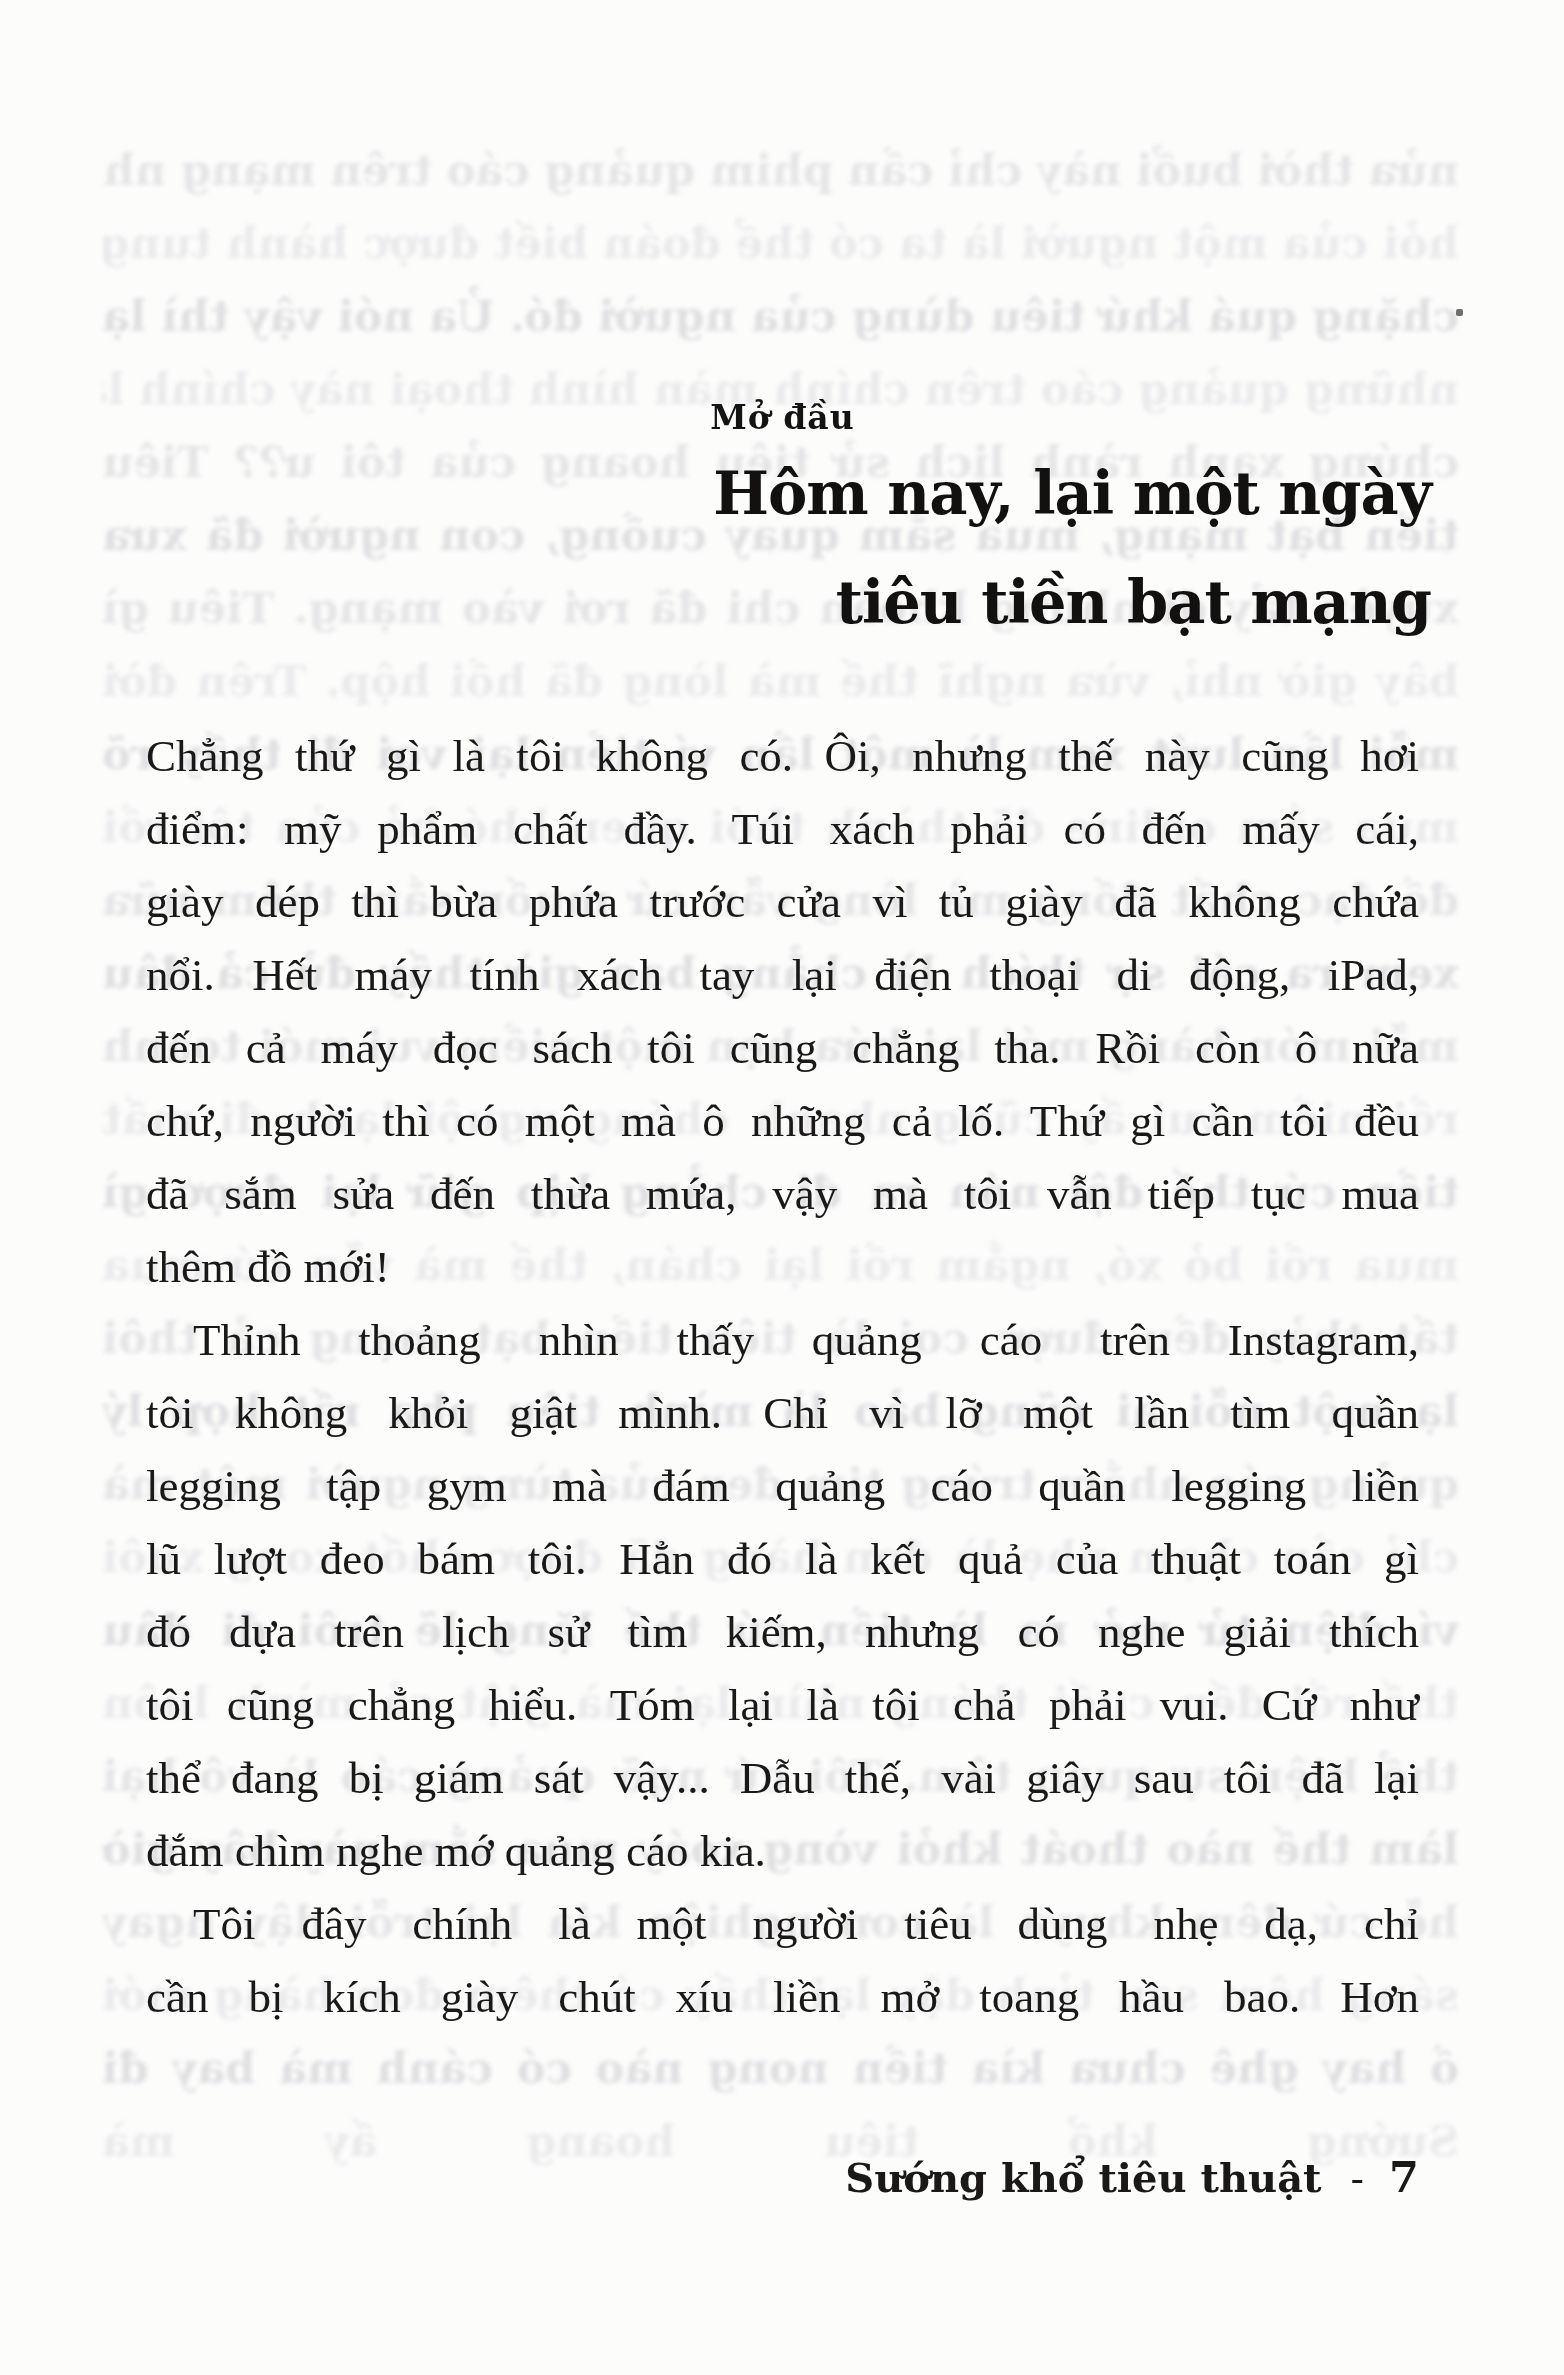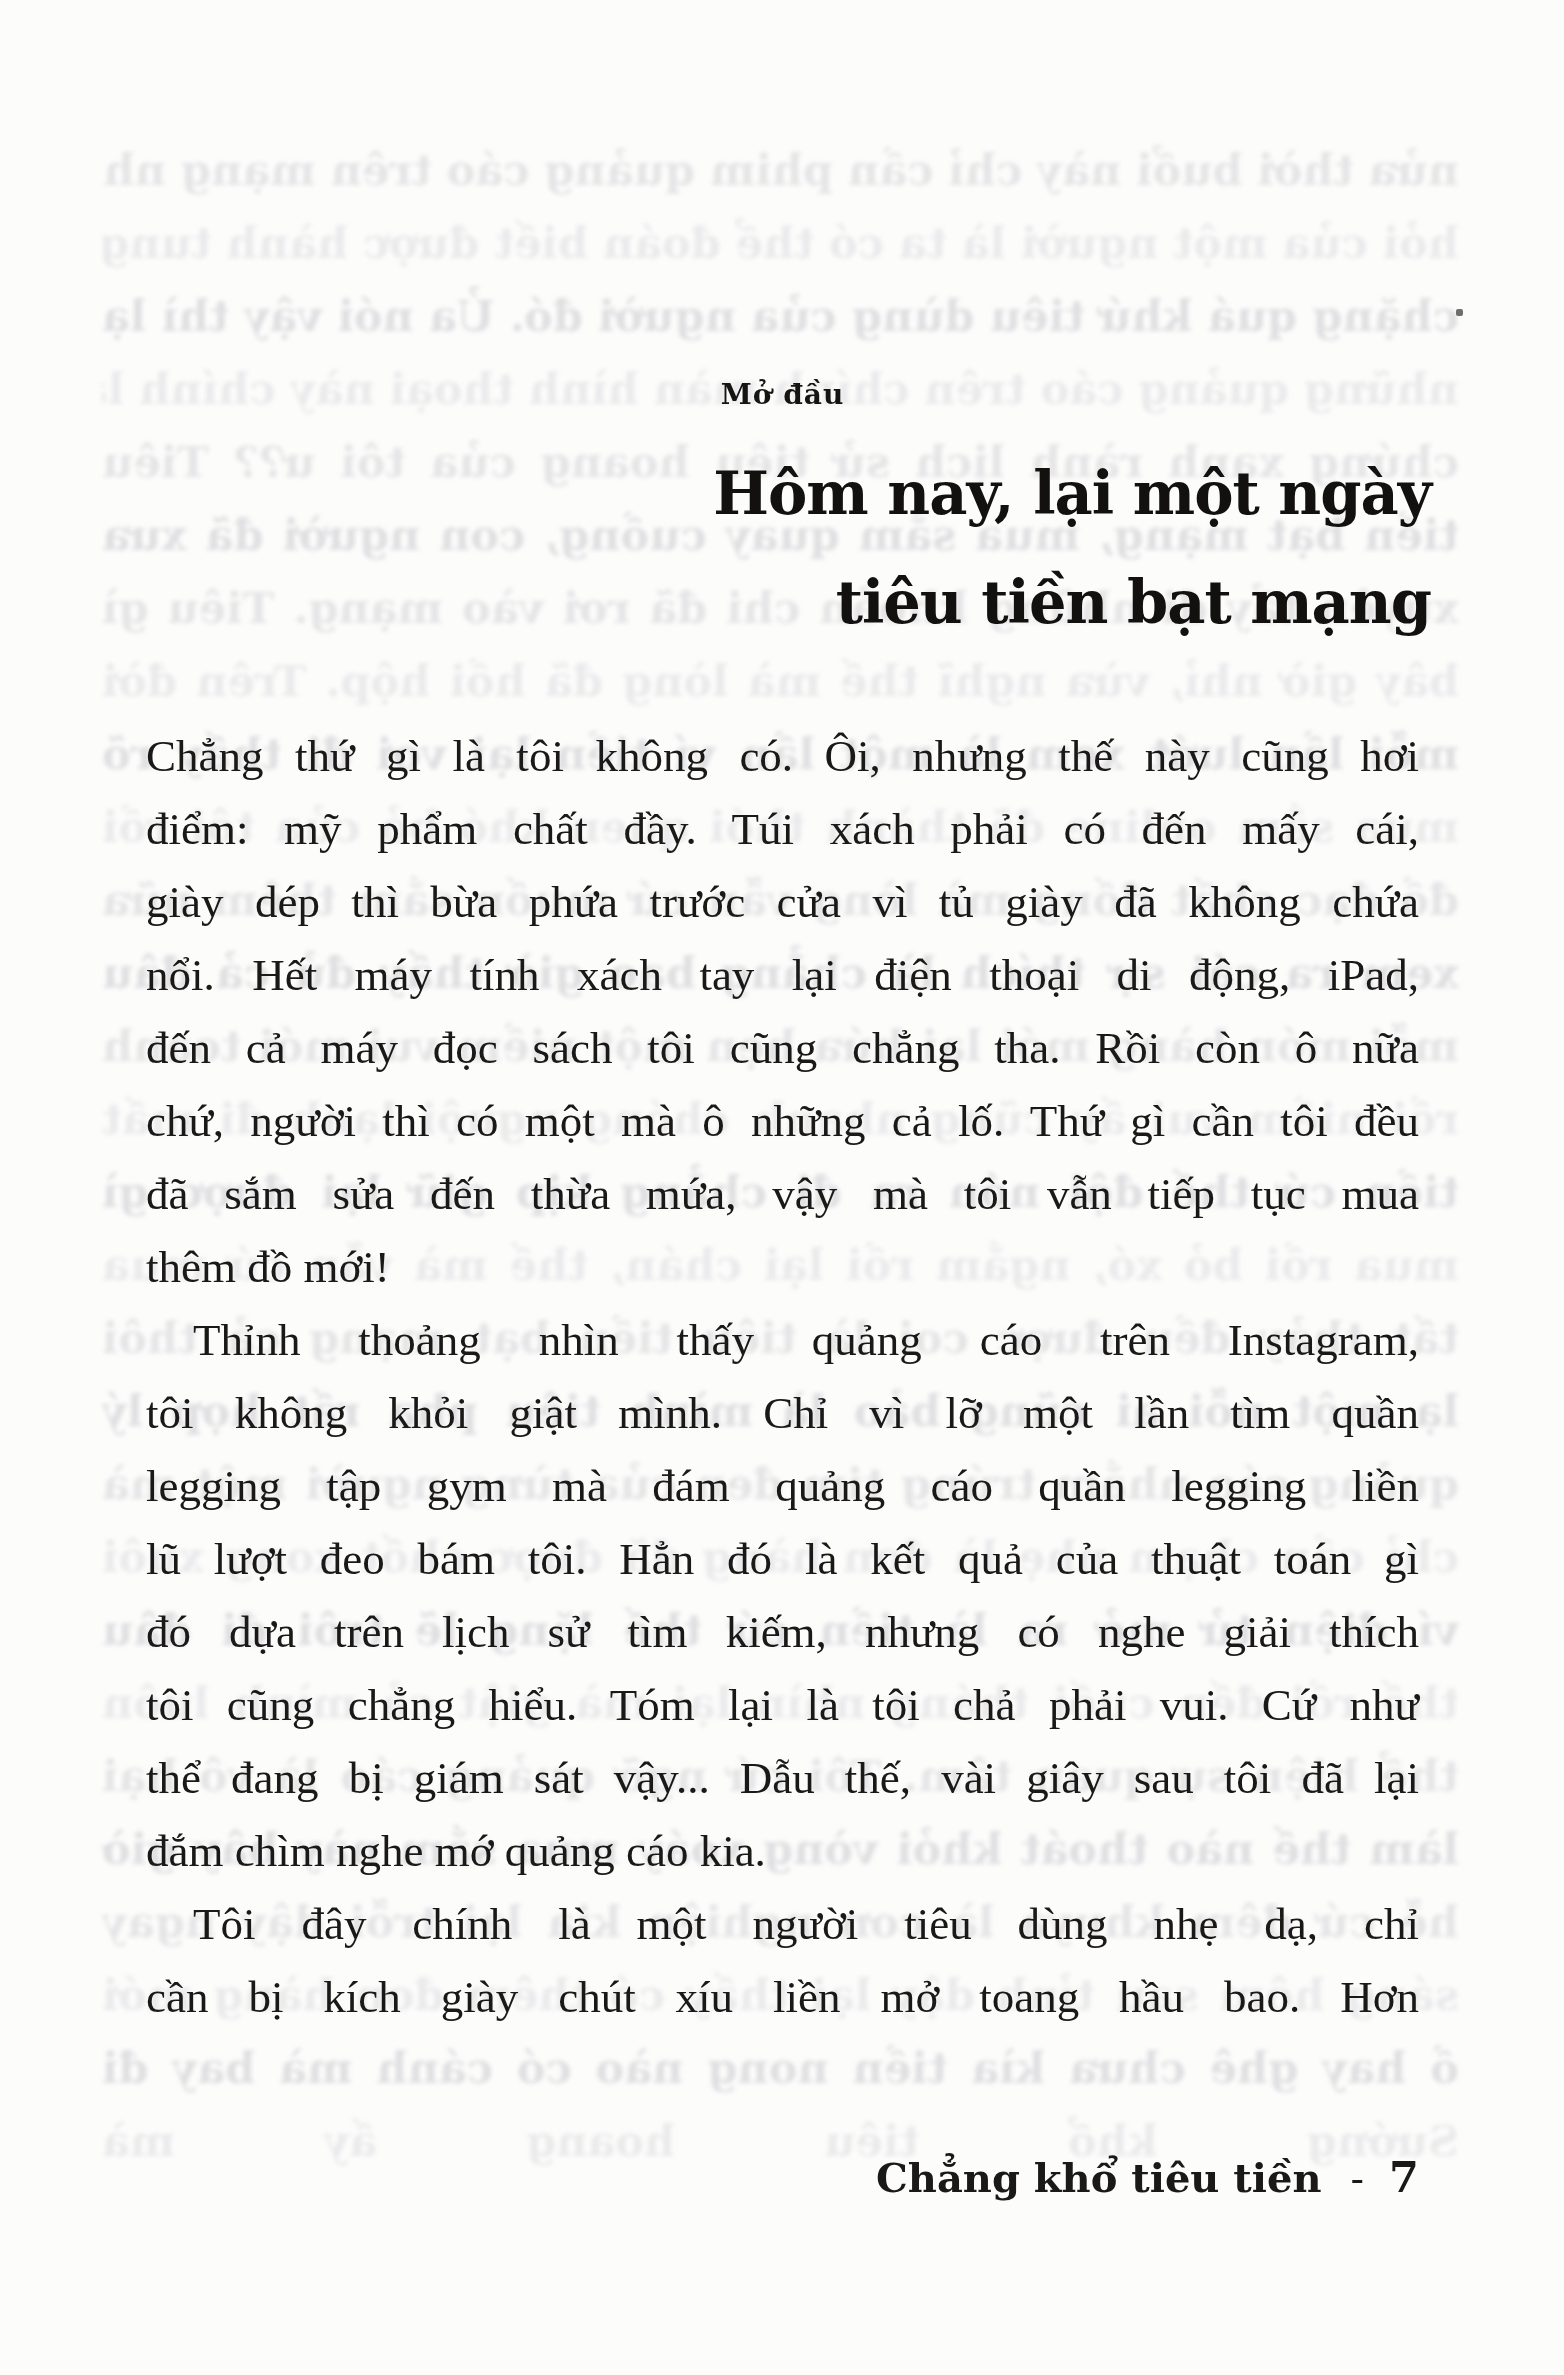--- a/index.html
+++ b/index.html
@@ -32,25 +32,25 @@
   .bleed .bl:nth-child(even){color:#e8e8ea;}
   .bleed .bl:nth-child(3n){color:#dcdcdf;}
 
   .speck{
     position:absolute;left:1456px;top:309px;width:6.8px;height:6.8px;
     background:#4a4a4a;border-radius:1.9px;opacity:.8;
   }
 
   
   .kicker{
-    position:absolute;left:146px;width:1273px;top:378px;
+    position:absolute;left:146px;width:1273px;top:398px;
     text-align:center;
     font-family:"DejaVu Serif",serif;
     font-weight:bold;
-    font-size:28px;
+    font-size:33px;
     letter-spacing:1px;
     color:#151412;
   }
   .chapter-title{
     position:absolute;left:158px;width:1273px;top:439px;
     text-align:right;
     font-family:"DejaVu Serif",serif;
     font-weight:bold;
     font-size:59px;
     line-height:109px;
@@ -149,17 +149,17 @@
     <div class="line">đó dựa trên lịch sử tìm kiếm, nhưng có nghe giải thích</div>
     <div class="line">tôi cũng chẳng hiểu. Tóm lại là tôi chả phải vui. Cứ như</div>
     <div class="line">thể đang bị giám sát vậy... Dẫu thế, vài giây sau tôi đã lại</div>
     <div class="line last">đắm chìm nghe mớ quảng cáo kia.</div>
 
     <div class="line indent">Tôi đây chính là một người tiêu dùng nhẹ dạ, chỉ</div>
     <div class="line">cần bị kích giày chút xíu liền mở toang hầu bao. Hơn</div>
   </div>
 
   <div class="footer">
-    <span>Chẳng khổ tiêu tiền</span><span class="sep">-</span><span class="pnum">7</span>
+    <span>Sướng khổ tiêu thuật</span><span class="sep">-</span><span class="pnum">7</span>
   </div>
 
 </div>
 
 
 </body></html>

